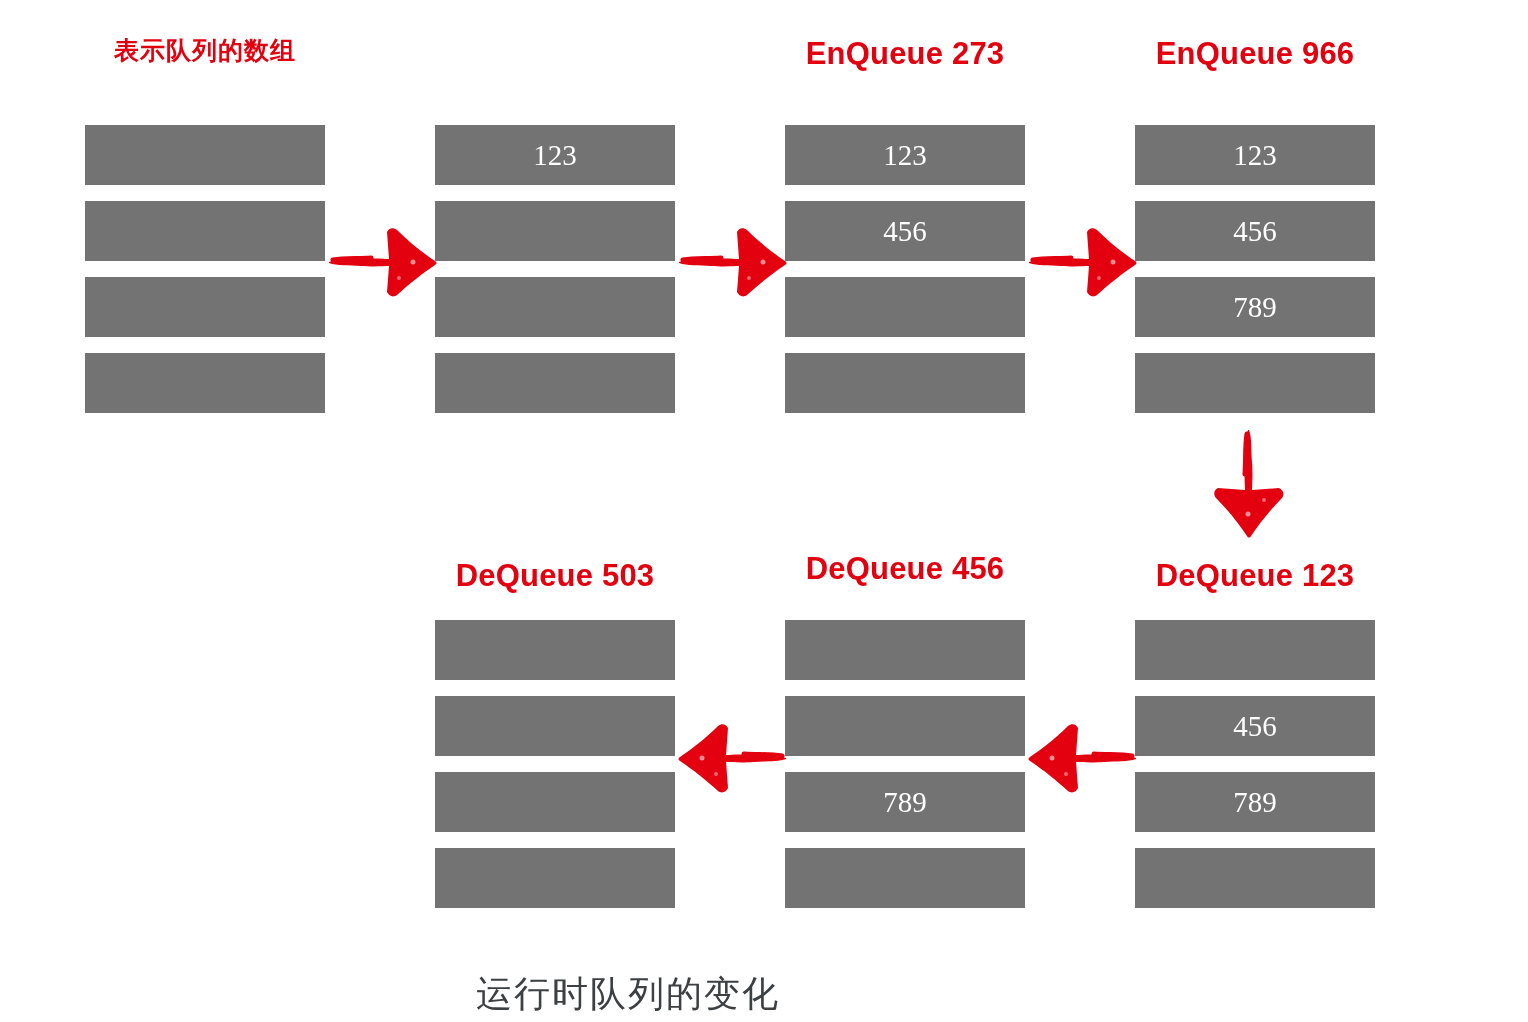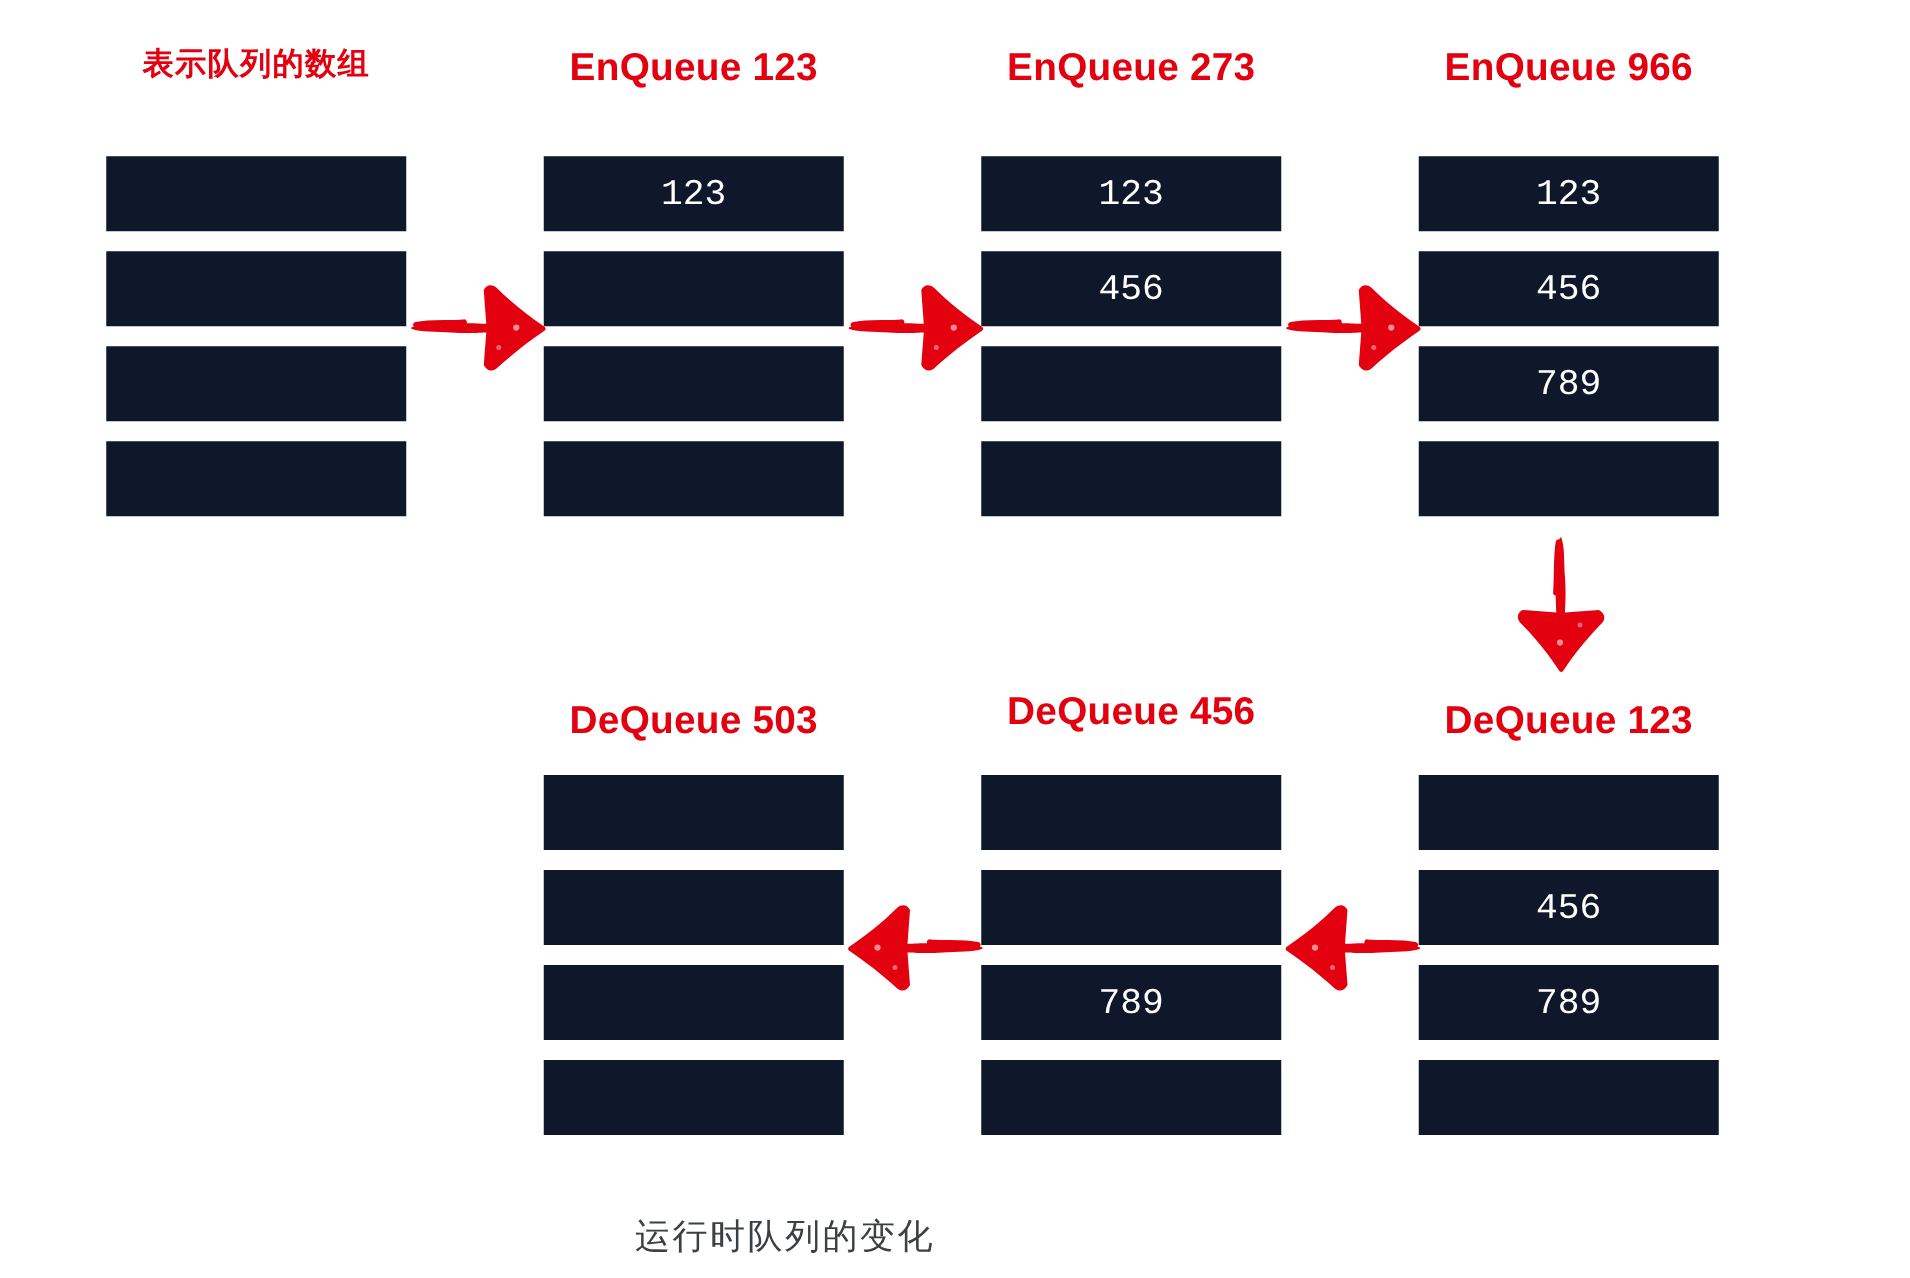--- a/index.html
+++ b/index.html
@@ -40,57 +40,56 @@
   
   .queue-col {
     position: absolute;
     width: 240px;
   }
   .cell {
     position: absolute;
     left: 0;
     width: 240px;
     height: 60px;
-    background: #0f172a;
+    background: #737373;
     color: #ffffff;
     display: flex;
     align-items: center;
     justify-content: center;
-    font-family: Liberation Mono, monospace;
+    font-family: Liberation Serif, serif;
     font-size: 29px;
     line-height: 1;
     box-sizing: border-box;
   }
   .cell.empty { color: transparent; }
 
   
   .arrow {
     position: absolute;
   }
   .arrow svg { display: block; }
 
   
   .caption {
     position: absolute;
     color: #3c4043;
     font-family: "DejaVu Sans", sans-serif;
-    font-size: 28px;
+    font-size: 36px;
     letter-spacing: 2px;
     white-space: nowrap;
     transform: translateX(-50%);
   }
 </style>
 </head>
 <body>
 
 <div id="stage">
 
   <div class="step-title cn" style="left:205px; top:34px;">表示队列的数组</div>
 
-  <div class="step-title" style="left:555px; top:36px;">EnQueue 123</div>
 
   <div class="step-title" style="left:905px; top:36px;">EnQueue 273</div>
 
   <div class="step-title" style="left:1255px; top:36px;">EnQueue 966</div>
 
   <div class="queue-col" style="left:85px; top:125px;">
     <div class="cell empty" style="top:0px;"></div>
     <div class="cell empty" style="top:76px;"></div>
     <div class="cell empty" style="top:152px;"></div>
     <div class="cell empty" style="top:228px;"></div>

